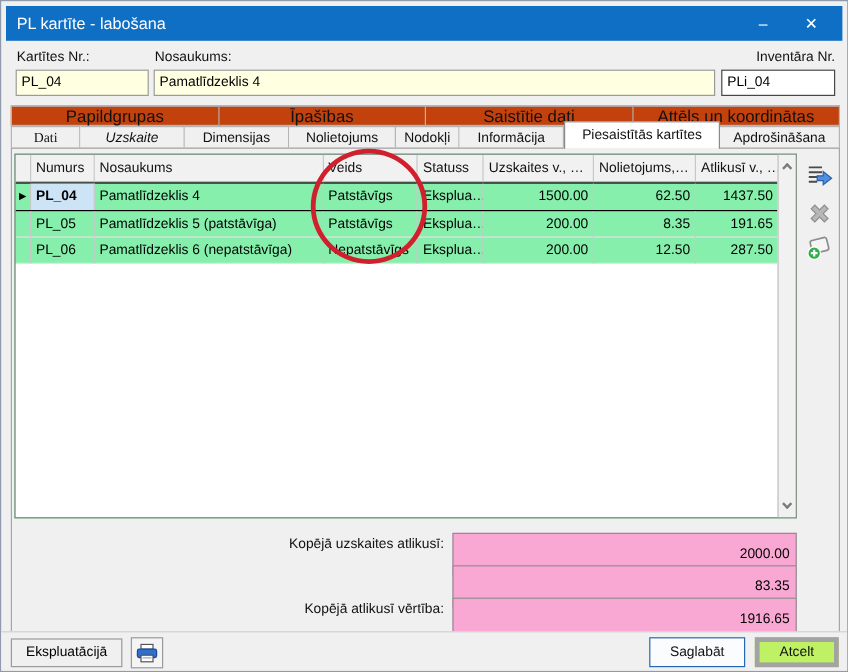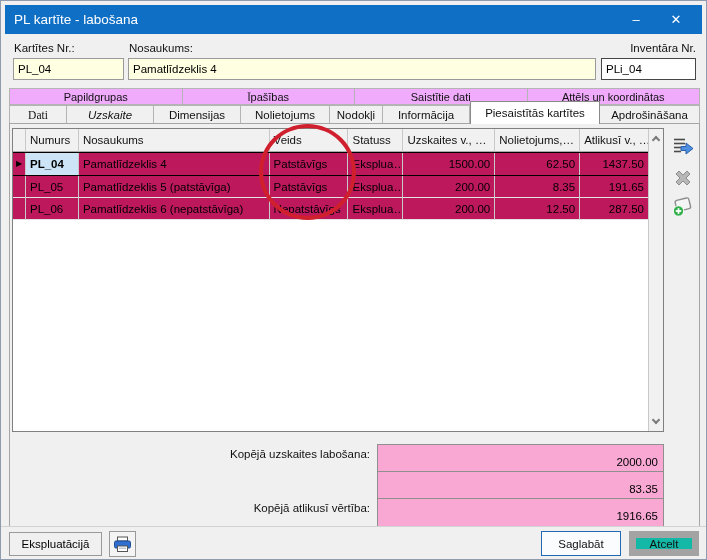--- a/index.html
+++ b/index.html
@@ -9,32 +9,32 @@
             display:flex;align-items:center;padding-left:9px;font-size:13.5px;}
   .title-text{flex:1;}
   .tb-btn{width:40px;height:100%;display:flex;align-items:center;justify-content:center;font-size:13px;cursor:default;}
   .tb-btn.close{margin-right:6px;}
   .lbl{position:absolute;font-size:11.5px;color:#111;}
   .field{position:absolute;height:22px;border:1px solid #9a9a9a;background:#ffffe1;font-size:11.5px;
          display:flex;align-items:center;padding-left:4px;color:#000;}
   .field.white{background:#fff;border:1px solid #464646;}
   
   .tabs1{position:absolute;left:8px;top:87px;width:691px;height:17px;display:flex;}
-  .tabs1 .t{flex:1;border:1px solid #b4b4b4;border-left:none;background:#f0abfc;font-size:11px;
+  .tabs1 .t{flex:1;border:1px solid #b4b4b4;border-left:none;background:#c2410c;font-size:14px;
             display:flex;align-items:center;justify-content:center;color:#111;}
   .tabs1 .t:first-child{border-left:1px solid #b4b4b4;}
   .tabs2{position:absolute;left:8px;top:104px;width:691px;height:19px;display:flex;align-items:flex-end;}
   .tabs2 .t{height:19px;border:1px solid #b4b4b4;border-left:none;background:#f0f0f0;font-size:11.5px;
             display:flex;align-items:center;justify-content:center;color:#111;padding:0 6px;}
   .tabs2 .t:first-child{border-left:1px solid #b4b4b4;}
   .tabs2 .t.active{height:23px;background:#fff;border:1px solid #8a8a8a;border-bottom:none;position:relative;z-index:3;}
   
   .tabpage{position:absolute;left:8px;top:122px;width:691px;height:405px;background:#f0f0f0;border:1px solid #a6a6a6;}
   
-  .grid{position:absolute;left:2px;top:4px;width:652px;height:304px;background:#be185d;border:1px solid #808080;display:flex;}
+  .grid{position:absolute;left:2px;top:4px;width:652px;height:304px;background:#86efac;border:1px solid #808080;display:flex;}
   .grid-main{flex:1;display:flex;flex-direction:column;overflow:hidden;}
   .g-row{display:flex;height:22px;flex:0 0 auto;}
   .g-row.header{height:23px;background:#f1f1f1;}
   .g-cell{border-right:1px solid #c8c8c8;border-bottom:1px solid #e3e3e3;font-size:11.5px;display:flex;
           align-items:center;padding:0 4px;white-space:nowrap;overflow:hidden;color:#000;}
   .header .g-cell{border-bottom:1px solid #a9a9a9;color:#111;}
   .num{justify-content:flex-end;}
   .c0{width:13px;padding:0;justify-content:center;}
   .c1{width:53px;}.c2{width:191px;}.c3{width:79px;}.c4{width:55px;}.c5{width:92px;}.c6{width:85px;}
   .c7{width:68px;border-right:none;}
@@ -56,21 +56,21 @@
   
   .total-lbl{position:absolute;font-size:11.5px;color:#111;text-align:right;width:220px;}
   .total-box{position:absolute;left:367px;width:287px;height:36px;border:1px solid #8f8f8f;background:#f9a8d4;
              font-size:11.5px;display:flex;align-items:center;justify-content:flex-end;padding-right:5px;color:#000;}
   
   .footer{position:absolute;left:0;right:0;bottom:0;height:33px;background:#f0f0f0;border-top:1px solid #d2d2d2;}
   .status-box{position:absolute;left:8px;top:5px;width:93px;height:24px;border:1px solid #9a9a9a;background:#f0f0f0;
               font-size:11.5px;display:flex;align-items:center;justify-content:center;color:#000;}
   .print-btn{position:absolute;left:108px;top:4px;width:27px;height:26px;border:1px solid #9a9a9a;background:#f4f4f4;
              display:flex;align-items:center;justify-content:center;}
-  .btn{position:absolute;top:4px;height:25px;border:7px solid #a3a3a3;background:#14b8a6;font-size:11.5px;
+  .btn{position:absolute;top:4px;height:25px;border:4px solid #a3a3a3;background:#bef264;font-size:11.5px;
        display:flex;align-items:center;justify-content:center;color:#111;}
   .btn.save{left:540px;width:80px;border:1px solid #2567b0;background:#fbfcfe;}
   .btn.cancel{left:628px;width:70px;}
 </style>
 </head>
 <body>
 
 <div class="window">
 
   <div class="titlebar">
@@ -186,21 +186,21 @@
       <svg width="22" height="22" viewBox="0 0 22 22">
         <g transform="rotate(-14 11 9)">
           <rect x="4" y="3" width="14" height="11" rx="2" fill="#f5f5f5" stroke="#8d8d8d" stroke-width="1.4"></rect>
         </g>
         <circle cx="6.5" cy="15" r="5.2" fill="#2fae4a" stroke="#ffffff" stroke-width="1"></circle>
         <line x1="6.5" y1="12.2" x2="6.5" y2="17.8" stroke="#fff" stroke-width="1.8"></line>
         <line x1="3.7" y1="15" x2="9.3" y2="15" stroke="#fff" stroke-width="1.8"></line>
       </svg>
     </div>
 
-    <span class="total-lbl" style="left:140px;top:324px;">Kopējā uzskaites labošana:</span>
+    <span class="total-lbl" style="left:140px;top:324px;">Kopējā uzskaites atlikusī:</span>
     <div class="total-box" style="top:320px;">2000.00</div>
 
     <div class="total-box" style="top:347px;">83.35</div>
 
     <span class="total-lbl" style="left:140px;top:378px;">Kopējā atlikusī vērtība:</span>
     <div class="total-box" style="top:374px;">1916.65</div>
   </div>
 
   <div class="footer">
     <div class="status-box">Ekspluatācijā</div>

